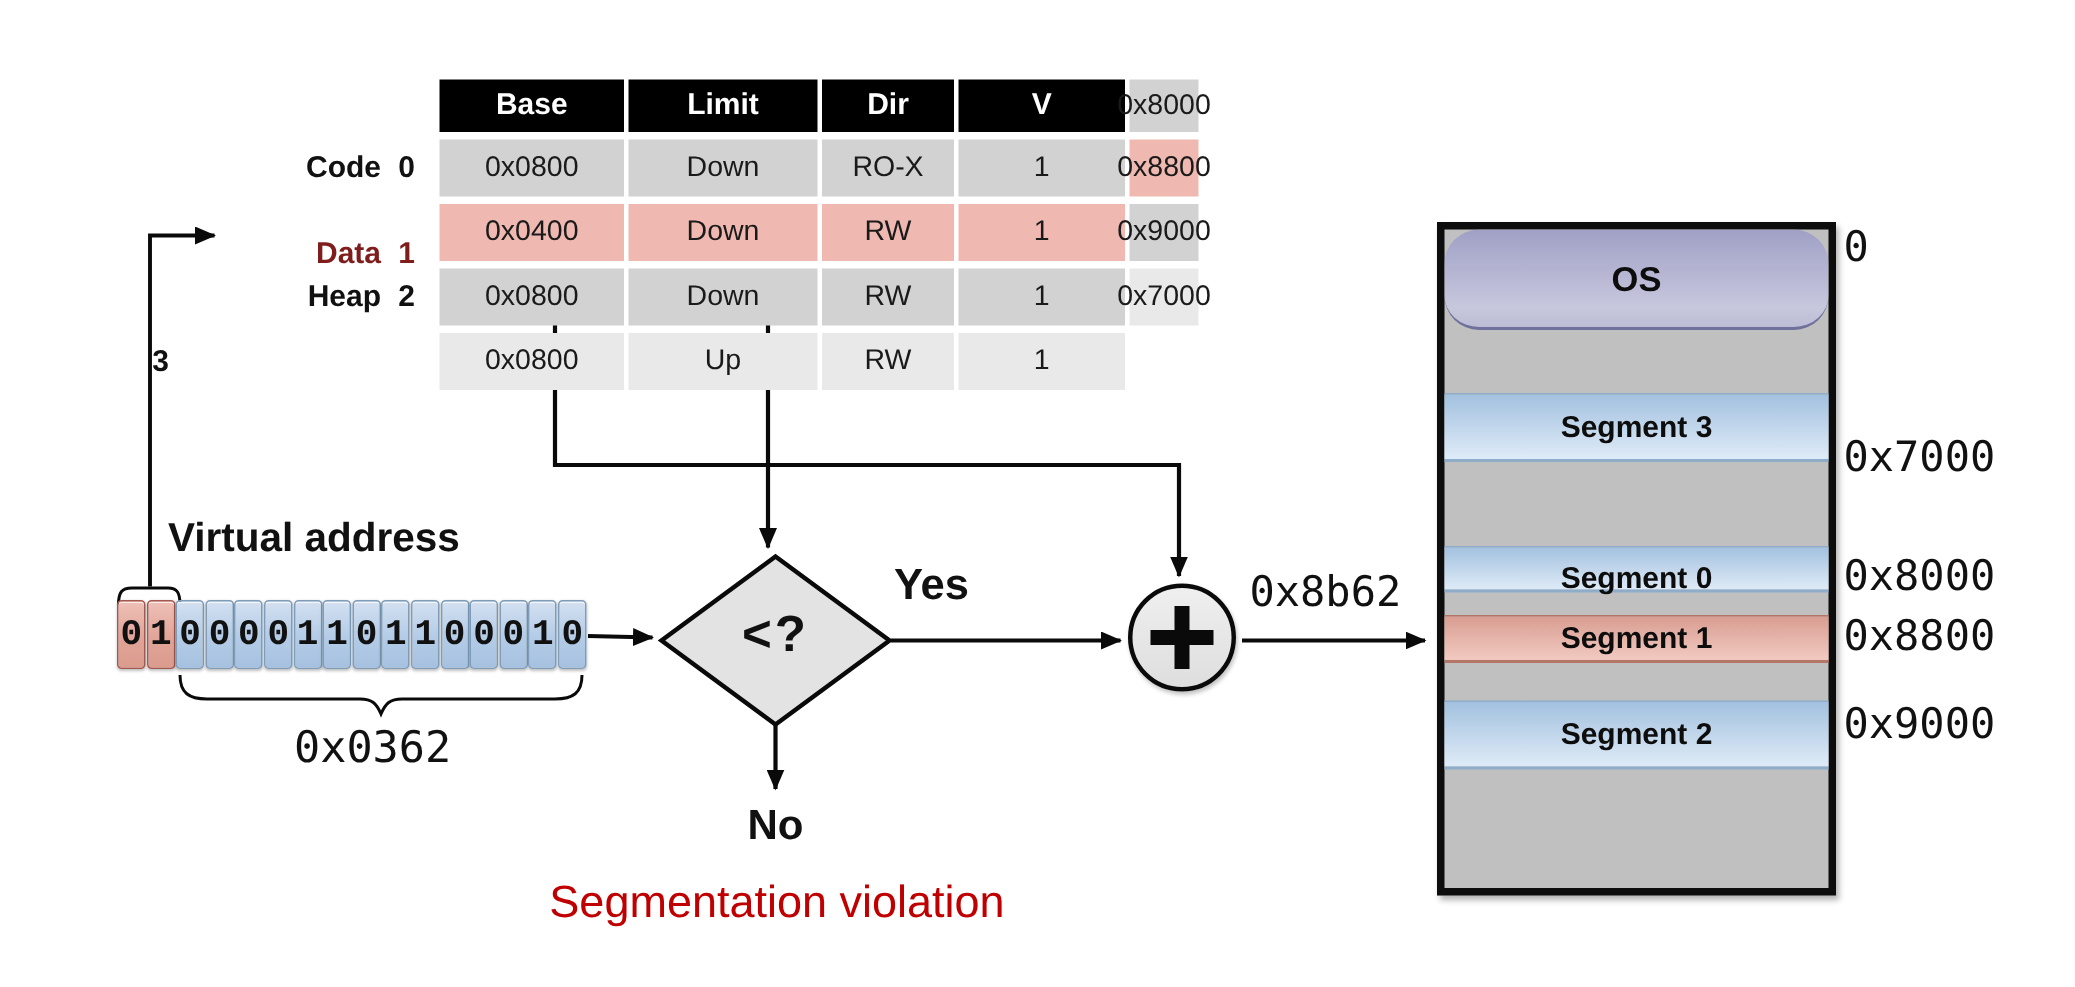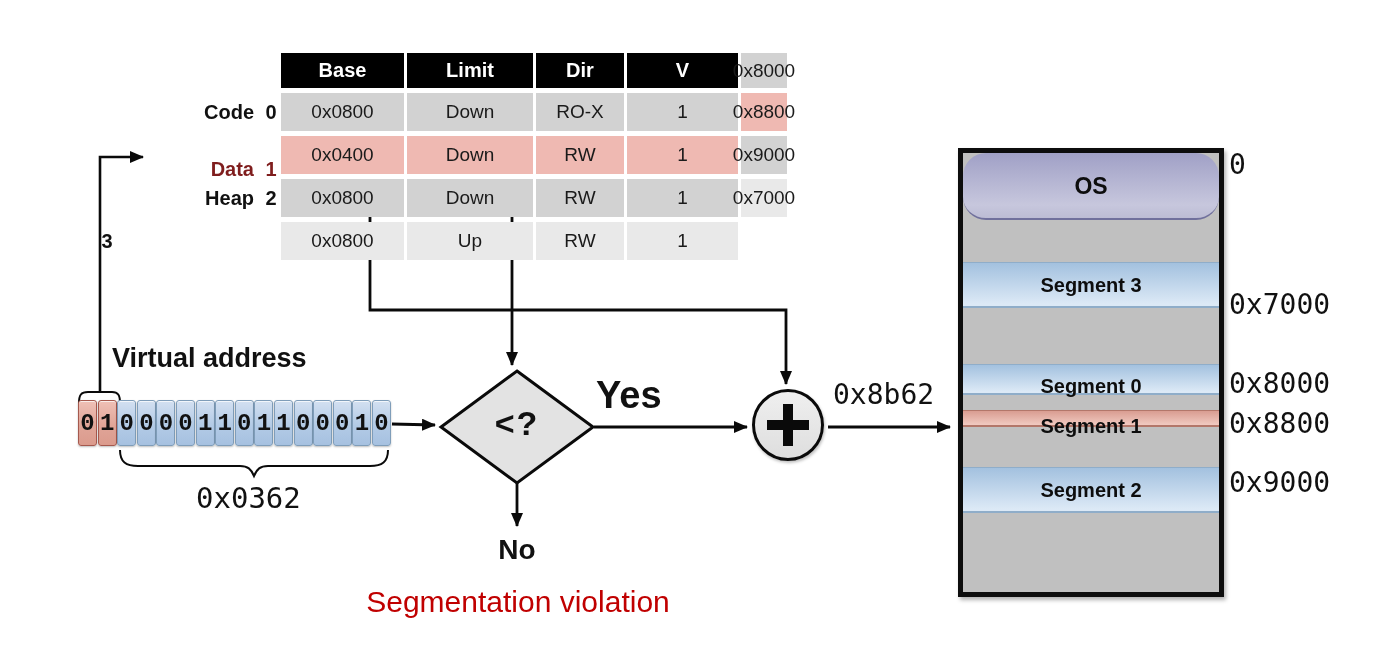--- a/index.html
+++ b/index.html
@@ -12,21 +12,21 @@
     font-family: "Liberation Sans", sans-serif;
     overflow: hidden;
   }
   svg.overlay {
     position:absolute; left:0; top:0; width:1383px; height:658px;
     pointer-events:none;
   }
 
   
   .seg-table {
-    position:absolute; left:281px; top:53px;
+    position:absolute; left:293px; top:53px;
     display:grid;
     grid-template-columns:123px 126px 88px 111px 46px;
     grid-template-rows:35px 38px 38px 38px 38px;
     gap:5px 3px;
   }
   .th {
     background:#000; color:#fff; font-weight:bold; font-size:20px;
     display:flex; align-items:center; justify-content:center;
   }
   .td {
@@ -64,21 +64,21 @@
   .offset-label {
     position:absolute; left:196px; top:481px;
     font-family:"DejaVu Sans Mono", monospace; font-size:29px; color:#111;
   }
 
   
   .qmark {
     position:absolute; left:467px; top:404px; width:100px; text-align:center;
     font-weight:bold; font-size:34px; color:#111; letter-spacing:2px;
   }
-  .yes-label { position:absolute; left:596px; top:374px; font-weight:bold; font-size:38px; color:#111; }
+  .yes-label { position:absolute; left:596px; top:374px; font-weight:bold; font-size:29px; color:#111; }
   .no-label  { position:absolute; left:489px; top:534px; width:56px; text-align:center; font-weight:bold; font-size:28px; color:#111; }
   .plus-circle {
     position:absolute; left:752px; top:389px; width:72px; height:72px;
     border:3px solid #0a0a0a; border-radius:50%;
     background:linear-gradient(180deg,#efefef,#dedede);
     box-shadow:1px 2px 3px rgba(0,0,0,.25);
   }
   .plus-h { position:absolute; left:12px; top:28px; width:42px; height:10px; background:#0a0a0a; }
   .plus-v { position:absolute; left:28px; top:12px; width:10px; height:42px; background:#0a0a0a; }
   .result-label {
@@ -109,21 +109,21 @@
     font-size:20px;
     text-align:center;
   }
   .b-pink {
     background:linear-gradient(180deg,#d99d91 0%,#f0c8bf 95%);
     border-top:1px solid #b3776a; border-bottom:2px solid #b3776a;
     font-size:20px;
   }
   .b-s3 { top:109px; height:46px; line-height:44px; }
   .b-s0 { top:211px; height:31px; line-height:43px; }
-  .b-s1 { top:257px; height:17px; line-height:30px; }
+  .b-s1 { top:257px; height:32px; line-height:30px; }
   .b-s2 { top:314px; height:46px; line-height:44px; }
 
   .addr {
     position:absolute; left:1229px;
     font-family:"DejaVu Sans Mono", monospace; font-size:28px; color:#111;
   }
   .a-0     { top:148px; }
   .a-7000  { top:288px; }
   .a-8000  { top:367px; }
   .a-8800  { top:407px; }

